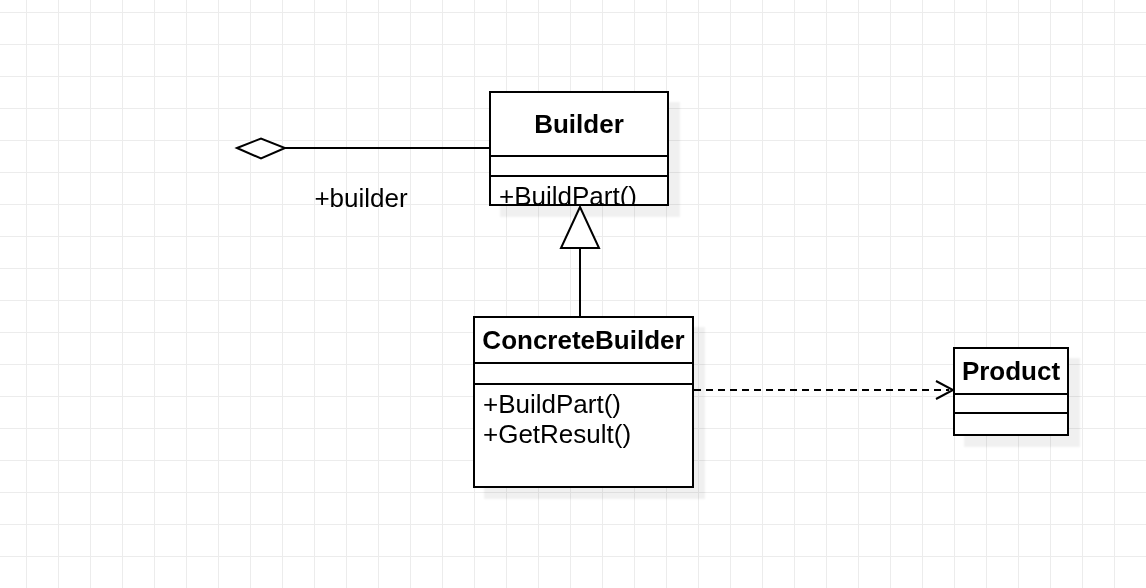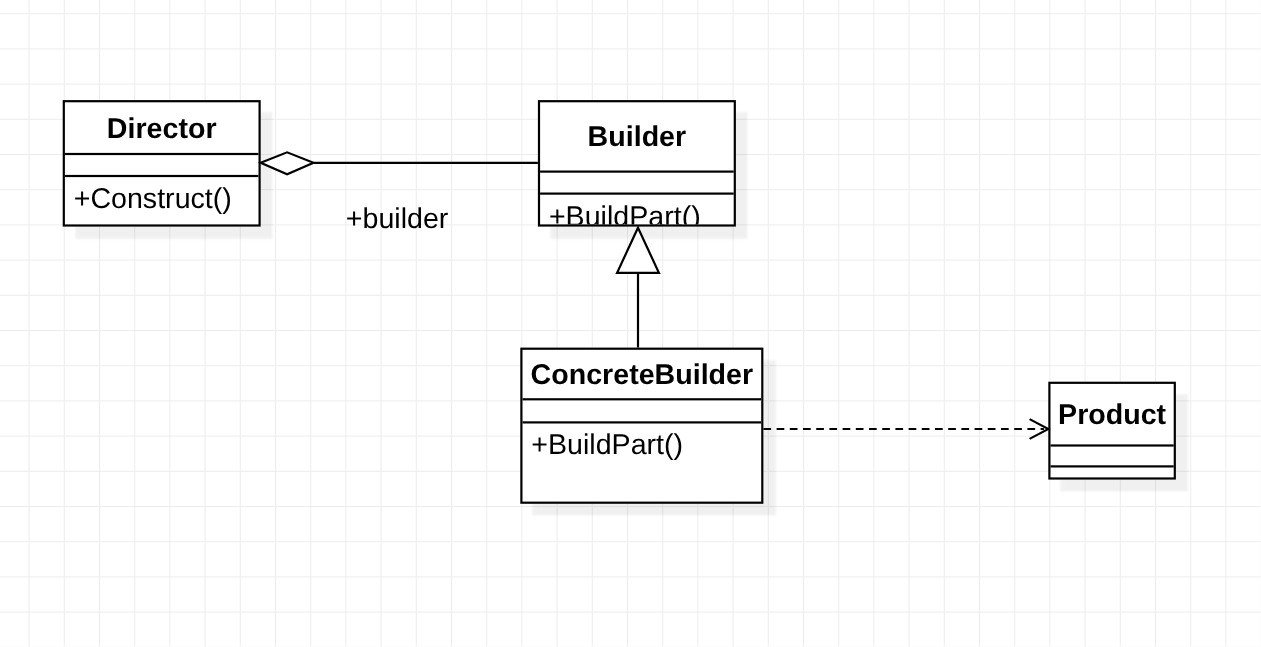--- a/index.html
+++ b/index.html
@@ -54,63 +54,57 @@
     padding: 4px 6px 0 8px;
     white-space: nowrap;
     overflow: hidden;
   }
   #class-director        { left: 57px;  top: 91px;  width: 180px; height: 115px; }
   #class-director .uml-title   { height: 48px; }
   #class-director .uml-attrs   { height: 20px; }
   #class-builder         { left: 489px; top: 91px;  width: 180px; height: 115px; }
   #class-builder .uml-title    { height: 64px; }
   #class-builder .uml-attrs    { height: 20px; }
-  #class-concrete-builder{ left: 473px; top: 316px; width: 221px; height: 142px; }
+  #class-concrete-builder{ left: 473px; top: 316px; width: 221px; height: 172px; }
   #class-concrete-builder .uml-title { height: 46px; }
   #class-concrete-builder .uml-attrs { height: 21px; }
   #class-product         { left: 953px; top: 347px; width: 116px; height: 89px; }
-  #class-product .uml-title    { height: 57px; }
+  #class-product .uml-title    { height: 46px; }
   #class-product .uml-attrs    { height: 19px; }
   .edge-label {
     position: absolute;
     left: 311px;
     top: 160px;
     width: 100px;
     text-align: center;
     font-size: 26px;
     white-space: nowrap;
     margin-top: 23px;
   }
 </style>
 </head>
 <body>
 
 <div class="canvas">
 
-  <div class="uml-class" id="class-director">
-    <div class="uml-title">Director</div>
-    <div class="uml-attrs"></div>
-    <div class="uml-methods">
-      <div>+Construct()</div>
-    </div>
-  </div>
 
   <div class="uml-class" id="class-builder">
     <div class="uml-title">Builder</div>
     <div class="uml-attrs"></div>
     <div class="uml-methods">
       <div>+BuildPart()</div>
     </div>
   </div>
 
   <div class="uml-class" id="class-concrete-builder">
     <div class="uml-title">ConcreteBuilder</div>
     <div class="uml-attrs"></div>
     <div class="uml-methods">
       <div>+BuildPart()</div>
+      <div>+GetResult()</div>
     </div>
   </div>
 
   <div class="uml-class" id="class-product">
     <div class="uml-title">Product</div>
     <div class="uml-attrs"></div>
     <div class="uml-methods"></div>
   </div>
 
   <div class="edge-label">+builder</div>

